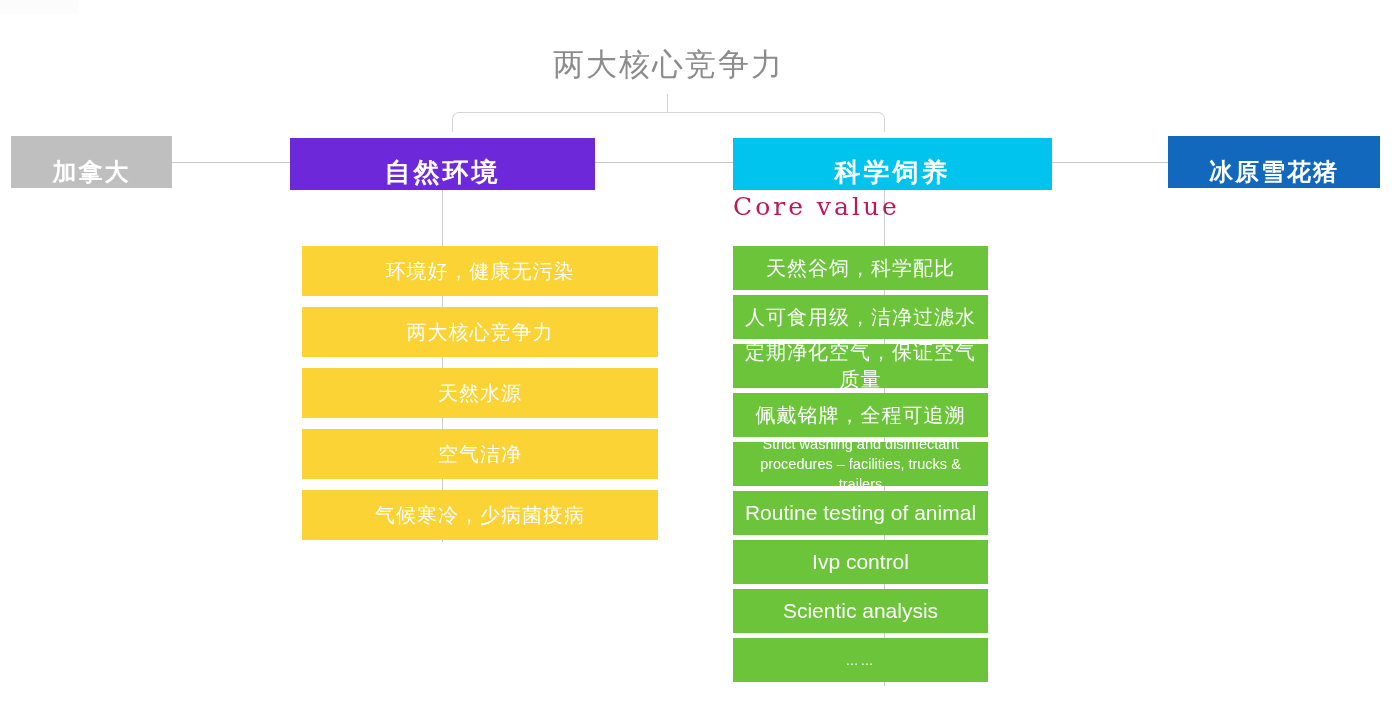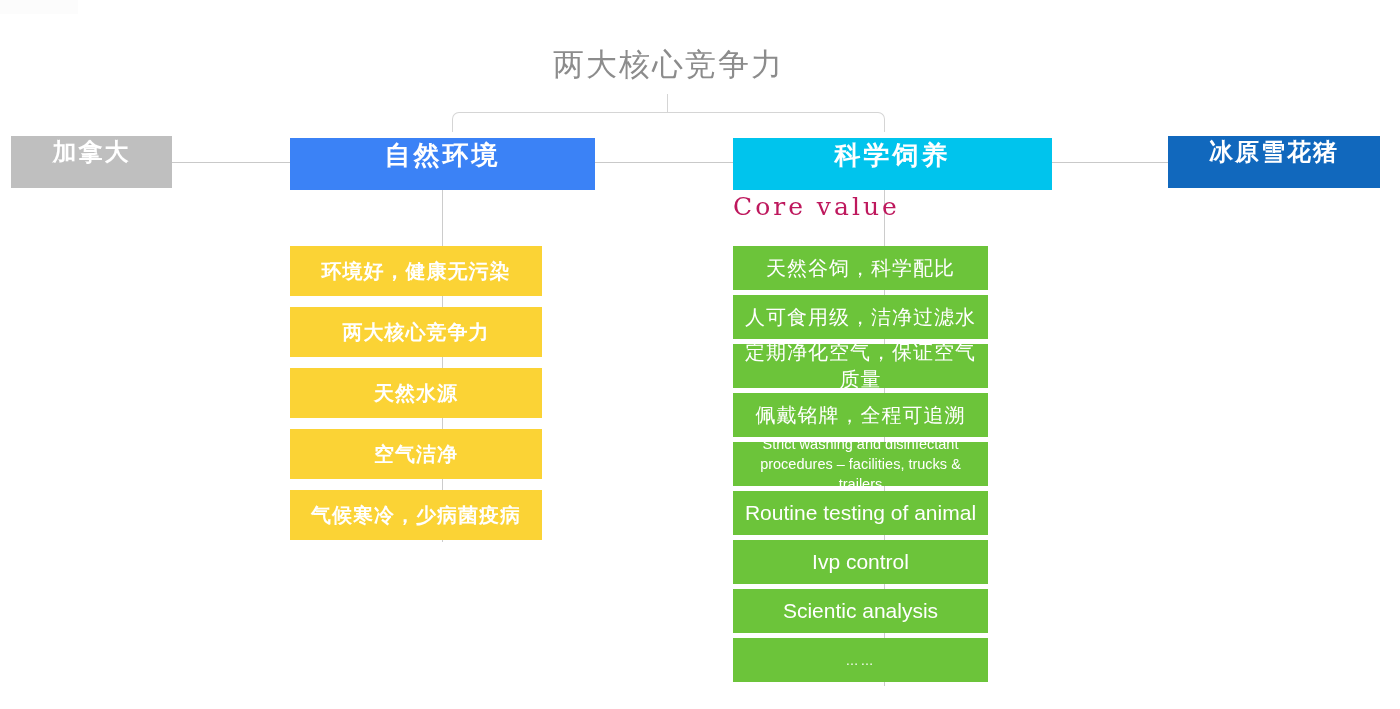--- a/index.html
+++ b/index.html
@@ -72,21 +72,21 @@
     color: #8c8c8c;
     letter-spacing: 2px;
     font-weight: 400;
     white-space: nowrap;
   }
 
   
   .box {
     position: absolute;
     display: flex;
-    align-items: flex-start;
+    align-items: flex-end;
     justify-content: center;
     color: #ffffff;
     box-sizing: border-box;
     text-align: center;
     font-family: Liberation Mono, monospace;
   }
   .box-canada {
     left: 11px;
     top: 136px;
     width: 161px;
@@ -94,21 +94,21 @@
     background: #bfbfbf;
     font-size: 24px;
     font-weight: bold;
     letter-spacing: 2px;
   }
   .box-nature {
     left: 290px;
     top: 138px;
     width: 305px;
     height: 52px;
-    background: #3b82f6;
+    background: #6d28d9;
     font-size: 26px;
     font-weight: bold;
     letter-spacing: 3px;
   }
   .box-feeding {
     left: 733px;
     top: 138px;
     width: 319px;
     height: 52px;
     background: #00c4ed;
@@ -140,24 +140,23 @@
     letter-spacing: 3px;
   }
 
   
   .col {
     position: absolute;
     display: flex;
     flex-direction: column;
   }
   .col-left {
-    left: 290px;
+    left: 302px;
     top: 246px;
-    width: 252px;
-    font-weight: bold;
+    width: 356px;
   }
   .col-right {
     left: 733px;
     top: 246px;
     width: 255px;
   }
   .item {
     display: flex;
     align-items: center;
     justify-content: center;

